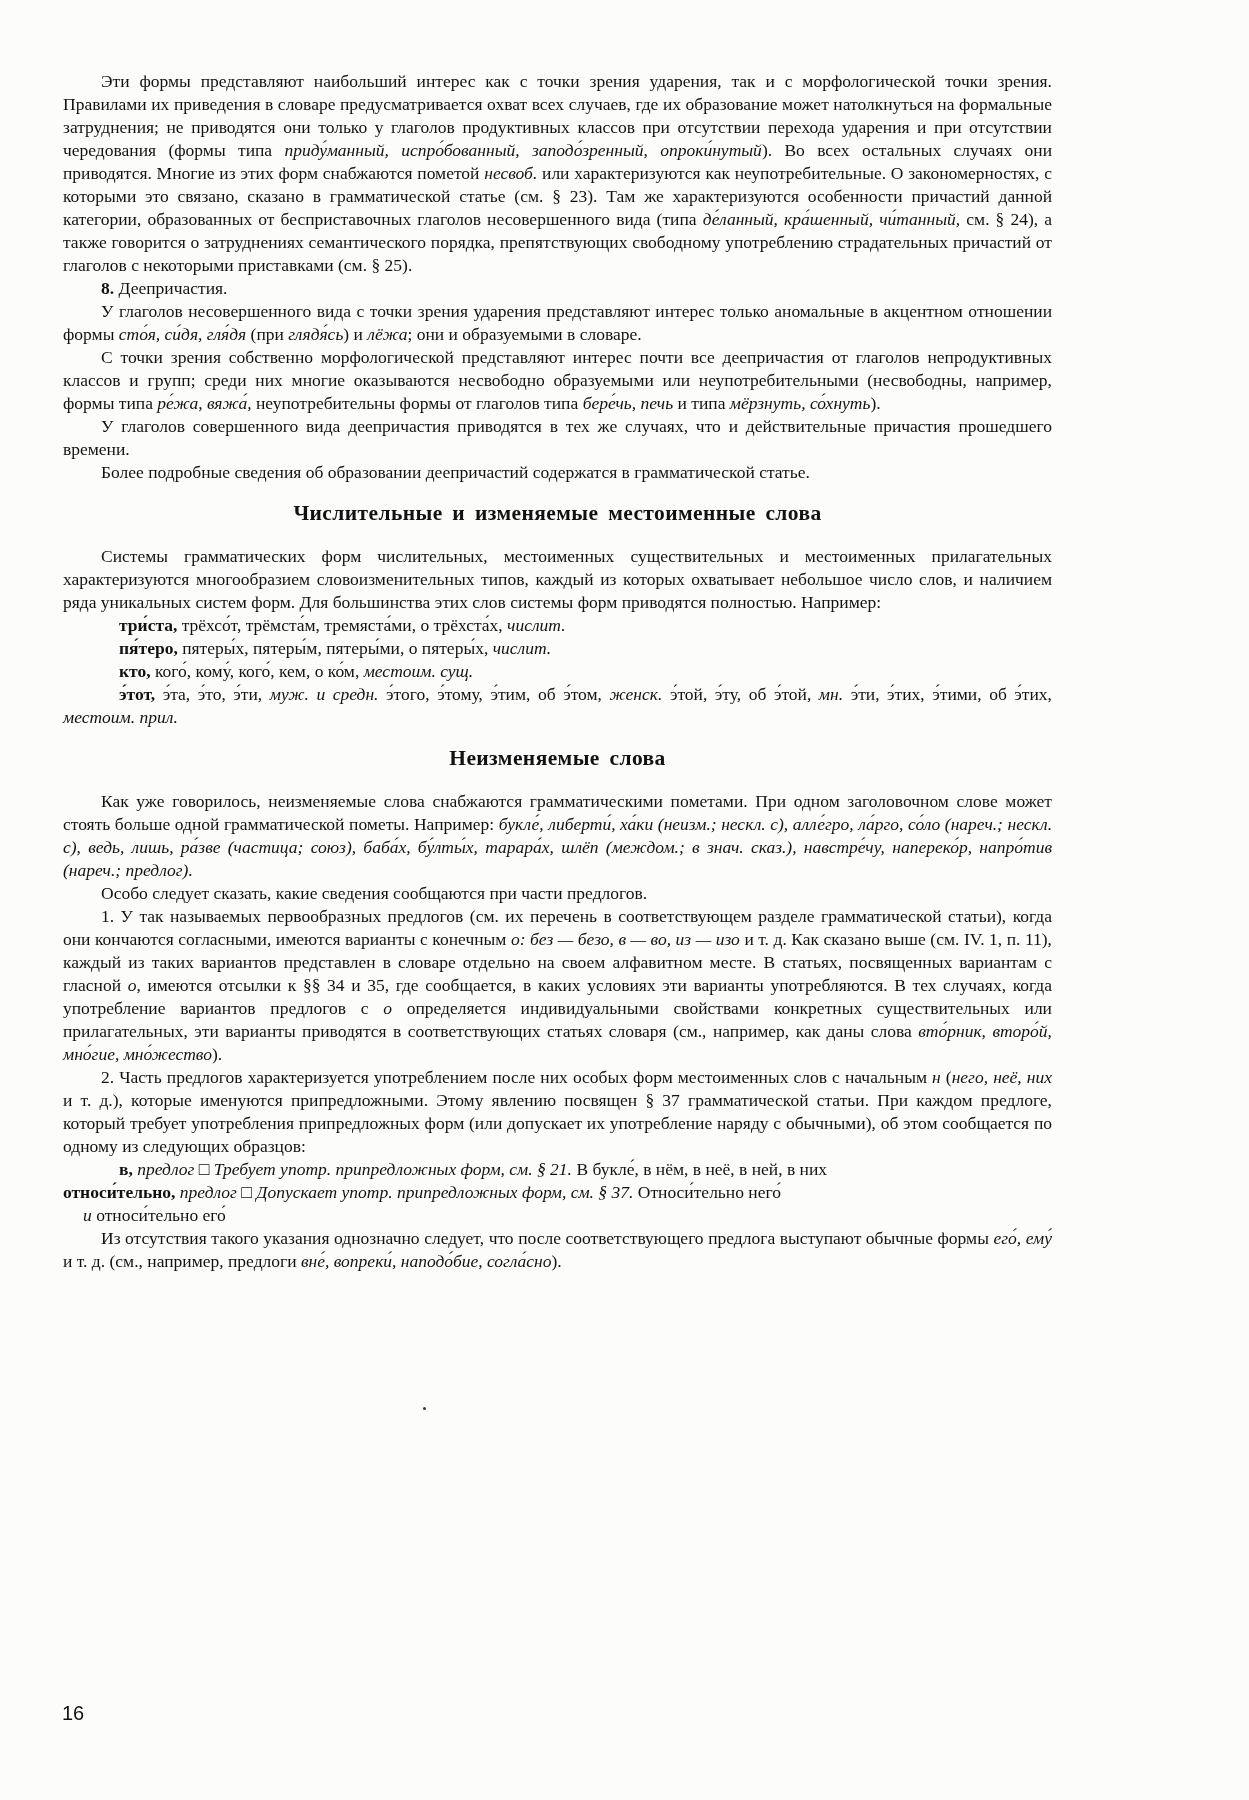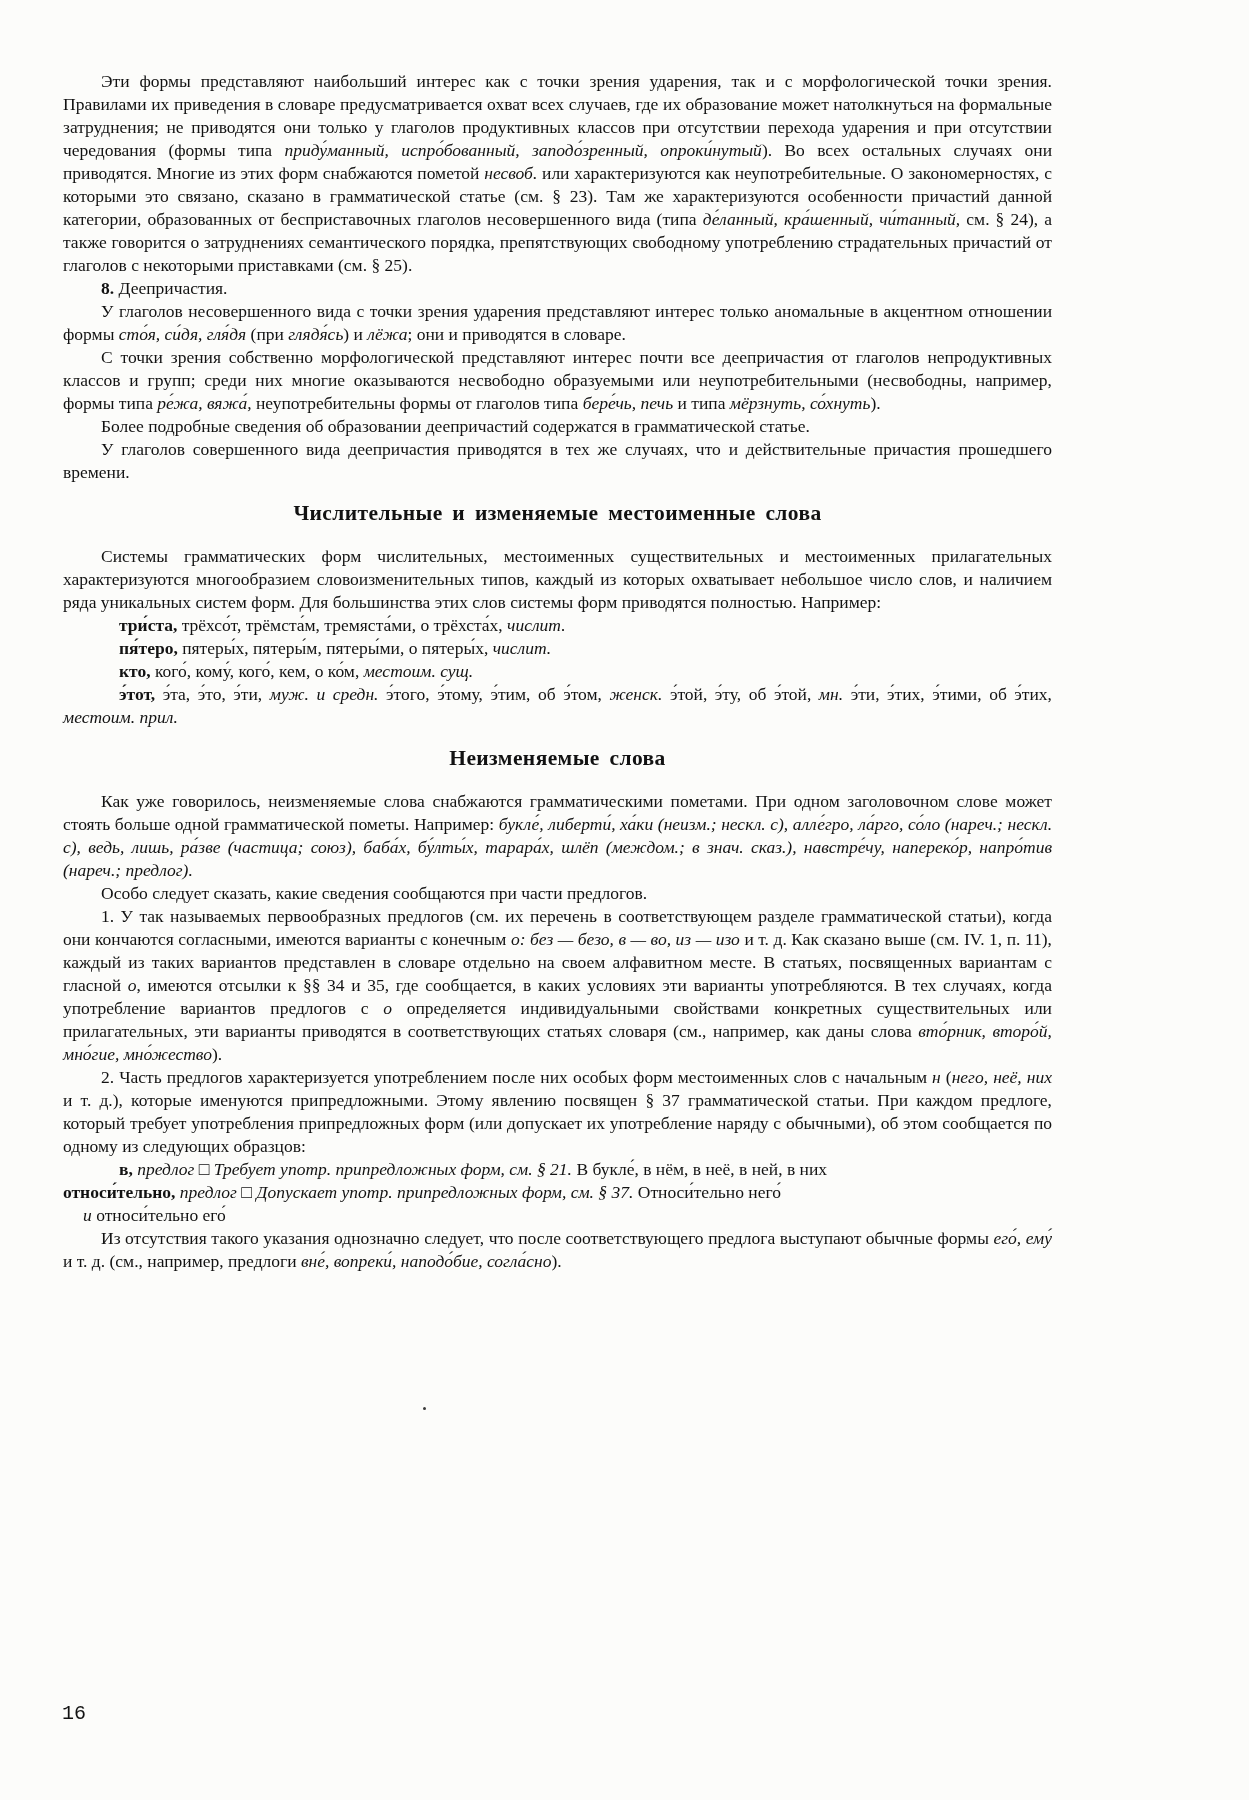--- a/index.html
+++ b/index.html
@@ -45,44 +45,44 @@
     text-align: right;
   }
   .ex.first { text-indent: 56px; }
   .ex.wrap  { text-indent: 56px; }
   .ex.cont  { text-indent: 20px; }
   .page-number {
     position: absolute;
     left: 62px;
     top: 1702px;
     font-size: 20px;
-    font-family: Liberation Mono, monospace;
+    font-family: Liberation Sans, sans-serif;
     color: #121212;
   }
   .speck {
     position: absolute;
     width: 3px;
     height: 3px;
     background: #3a3a3a;
     border-radius: 50%;
   }
   b { font-weight: bold; }
   i { font-style: italic; }
 </style>
 </head>
 <body>
 
 <div class="page">
   <div class="text-block" id="content">
       <p class="para"><span>Эти формы представляют наибольший интерес как с точки зрения ударения, так и с морфологической точки зрения. Правилами их приведения в словаре предусматривается охват всех случаев, где их образование может натолкнуться на формальные затруднения; не приводятся они только у глаголов продуктивных классов при отсутствии перехода ударения и при отсутствии чередования (формы типа </span><i>приду́манный, испро́бованный, заподо́зренный, опроки́нутый</i><span>). Во всех остальных случаях они приводятся. Многие из этих форм снабжаются пометой </span><i>несвоб.</i><span> или характеризуются как неупотребительные. О закономерностях, с которыми это связано, сказано в грамматической статье (см. § 23). Там же характеризуются особенности причастий данной категории, образованных от бесприставочных глаголов несовершенного вида (типа </span><i>де́ланный, кра́шенный, чи́танный,</i><span> см. § 24), а также говорится о затруднениях семантического порядка, препятствующих свободному употреблению страдательных причастий от глаголов с некоторыми приставками (см. § 25).</span></p>
       <p class="para"><b>8.</b><span> Деепричастия.</span></p>
-      <p class="para"><span>У глаголов несовершенного вида с точки зрения ударения представляют интерес только аномальные в акцентном отношении формы </span><i>сто́я, си́дя, гля́дя</i><span> (при </span><i>глядя́сь</i><span>) и </span><i>лёжа</i><span>; они и приводятся в словаре.</span></p>
+      <p class="para"><span>У глаголов несовершенного вида с точки зрения ударения представляют интерес только аномальные в акцентном отношении формы </span><i>сто́я, си́дя, гля́дя</i><span> (при </span><i>глядя́сь</i><span>) и </span><i>лёжа</i><span>; они и образуемыми в словаре.</span></p>
       <p class="para"><span>С точки зрения собственно морфологической представляют интерес почти все деепричастия от глаголов непродуктивных классов и групп; среди них многие оказываются несвободно образуемыми или неупотребительными (несвободны, например, формы типа </span><i>ре́жа, вяжа́,</i><span> неупотребительны формы от глаголов типа </span><i>бере́чь, печь</i><span> и типа </span><i>мёрзнуть, со́хнуть</i><span>).</span></p>
+      <p class="para"><span>У глаголов совершенного вида деепричастия приводятся в тех же случаях, что и действительные причастия прошедшего времени.</span></p>
       <p class="para"><span>Более подробные сведения об образовании деепричастий содержатся в грамматической статье.</span></p>
-      <p class="para"><span>У глаголов совершенного вида деепричастия приводятся в тех же случаях, что и действительные причастия прошедшего времени.</span></p>
       <h2 class="heading"><span>Числительные и изменяемые местоименные слова</span></h2>
       <p class="para"><span>Системы грамматических форм числительных, местоименных существительных и местоименных прилагательных характеризуются многообразием словоизменительных типов, каждый из которых охватывает небольшое число слов, и наличием ряда уникальных систем форм. Для большинства этих слов системы форм приводятся полностью. Например:</span></p>
       <p class="ex first"><b>три́ста,</b><span> трёхсо́т, трёмста́м, тремяста́ми, о трёхста́х, </span><i>числит.</i></p>
       <p class="ex first"><b>пя́теро,</b><span> пятеры́х, пятеры́м, пятеры́ми, о пятеры́х, </span><i>числит.</i></p>
       <p class="ex first"><b>кто,</b><span> кого́, кому́, кого́, кем, о ко́м, </span><i>местоим. сущ.</i></p>
       <p class="ex wrap"><b>э́тот,</b><span> э́та, э́то, э́ти, </span><i>муж. и средн.</i><span> э́того, э́тому, э́тим, об э́том, </span><i>женск.</i><span> э́той, э́ту, об э́той, </span><i>мн.</i><span> э́ти, э́тих, э́тими, об э́тих, </span><i>местоим. прил.</i></p>
       <h2 class="heading"><span>Неизменяемые слова</span></h2>
       <p class="para"><span>Как уже говорилось, неизменяемые слова снабжаются грамматическими пометами. При одном заголовочном слове может стоять больше одной грамматической пометы. Например: </span><i>букле́, либерти́, ха́ки (неизм.; нескл. с), алле́гро, ла́рго, со́ло (нареч.; нескл. с), ведь, лишь, ра́зве (частица; союз), баба́х, бу́лты́х, тарара́х, шлёп (междом.; в знач. сказ.), навстре́чу, напереко́р, напро́тив (нареч.; предлог).</i></p>
       <p class="para"><span>Особо следует сказать, какие сведения сообщаются при части предлогов.</span></p>
       <p class="para"><span>1. У так называемых первообразных предлогов (см. их перечень в соответствующем разделе грамматической статьи), когда они кончаются согласными, имеются варианты с конечным </span><i>о: без — безо, в — во, из — изо</i><span> и т. д. Как сказано выше (см. IV. 1, п. 11), каждый из таких вариантов представлен в словаре отдельно на своем алфавитном месте. В статьях, посвященных вариантам с гласной </span><i>о</i><span>, имеются отсылки к §§ 34 и 35, где сообщается, в каких условиях эти варианты употребляются. В тех случаях, когда употребление вариантов предлогов с </span><i>о</i><span> определяется индивидуальными свойствами конкретных существительных или прилагательных, эти варианты приводятся в соответствующих статьях словаря (см., например, как даны слова </span><i>вто́рник, второ́й, мно́гие, мно́жество</i><span>).</span></p>

